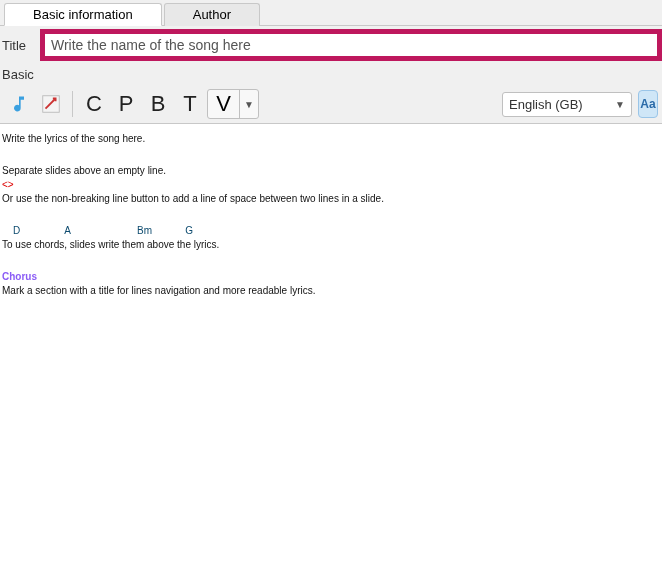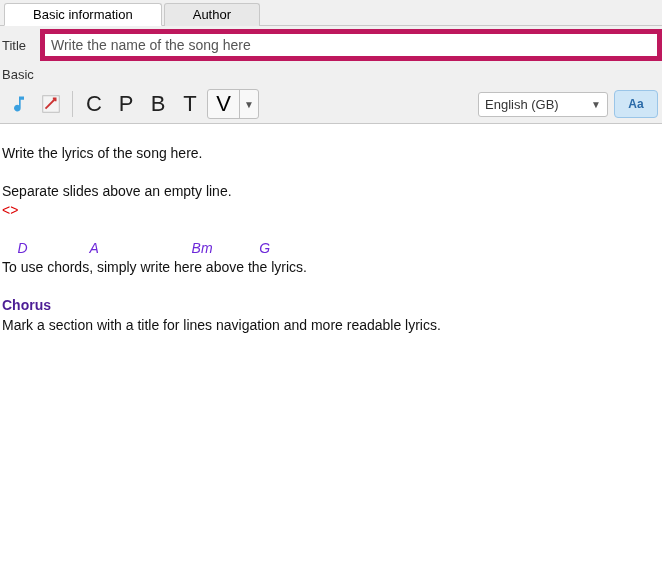--- a/index.html
+++ b/index.html
@@ -106,50 +106,49 @@
     padding: 4px 6px;
     min-width: 130px;
     justify-content: space-between;
     cursor: pointer;
     font-size: 13px;
     color:#333;
     gap:12px;
   }
   .lang-select .arrow { font-size:10px; color:#555; }
   .font-btn {
-    width: 44px; height: 28px;
+    width: 20px; height: 28px;
     display:inline-flex;
     align-items:center; justify-content:center;
     border:1px solid #9ac5e8;
     border-radius:4px;
     background:#cfe6f7;
     color:#2a6aa8;
     font-weight:bold;
     font-size:12px;
     margin-left:4px;
     cursor:pointer;
   }
   .editor {
-    padding: 20px 2px;
-    font-size: 14px;
+    padding: 8px 2px;
+    font-size: 10px;
     line-height: 1.4;
     font-family: "Segoe UI", sans-serif;
     color: #111;
   }
   .editor p { margin: 0; }
   .editor .blank { height: 18px; }
   .nb-marker { color: #d00; font-weight: normal; }
   .chords {
-    font-style: italic;
-    color: #6d28d9;
+    color: #0c4a6e;
     white-space: pre;
     font-family: "Segoe UI", sans-serif;
   }
   .section-title {
-    color: #4c1d95;
+    color: #8b5cf6;
     font-weight: bold;
   }
   
   .note-icon svg { width:20px; height:20px; }
   .trans-icon svg { width:22px; height:22px; }
 </style>
 </head>
 <body>
 
 <div class="tabs-row">
@@ -196,19 +195,20 @@
     <span class="arrow">▼</span>
   </div>
   <div class="font-btn">Aa</div>
 </div>
 
 <div class="editor">
   <p>Write the lyrics of the song here.</p>
   <div class="blank"></div>
   <p>Separate slides above an empty line.</p>
   <p class="nb-marker">&lt;&gt;</p>
+  <p>Or use the non-breaking line button to add a line of space between two lines in a slide.</p>
   <div class="blank"></div>
   <p class="chords">    D                A                        Bm            G</p>
-  <p>To use chords, simply write here above the lyrics.</p>
+  <p>To use chords, slides write them above the lyrics.</p>
   <div class="blank"></div>
   <p class="section-title">Chorus</p>
   <p>Mark a section with a title for lines navigation and more readable lyrics.</p>
 </div>
 
 </body></html>

